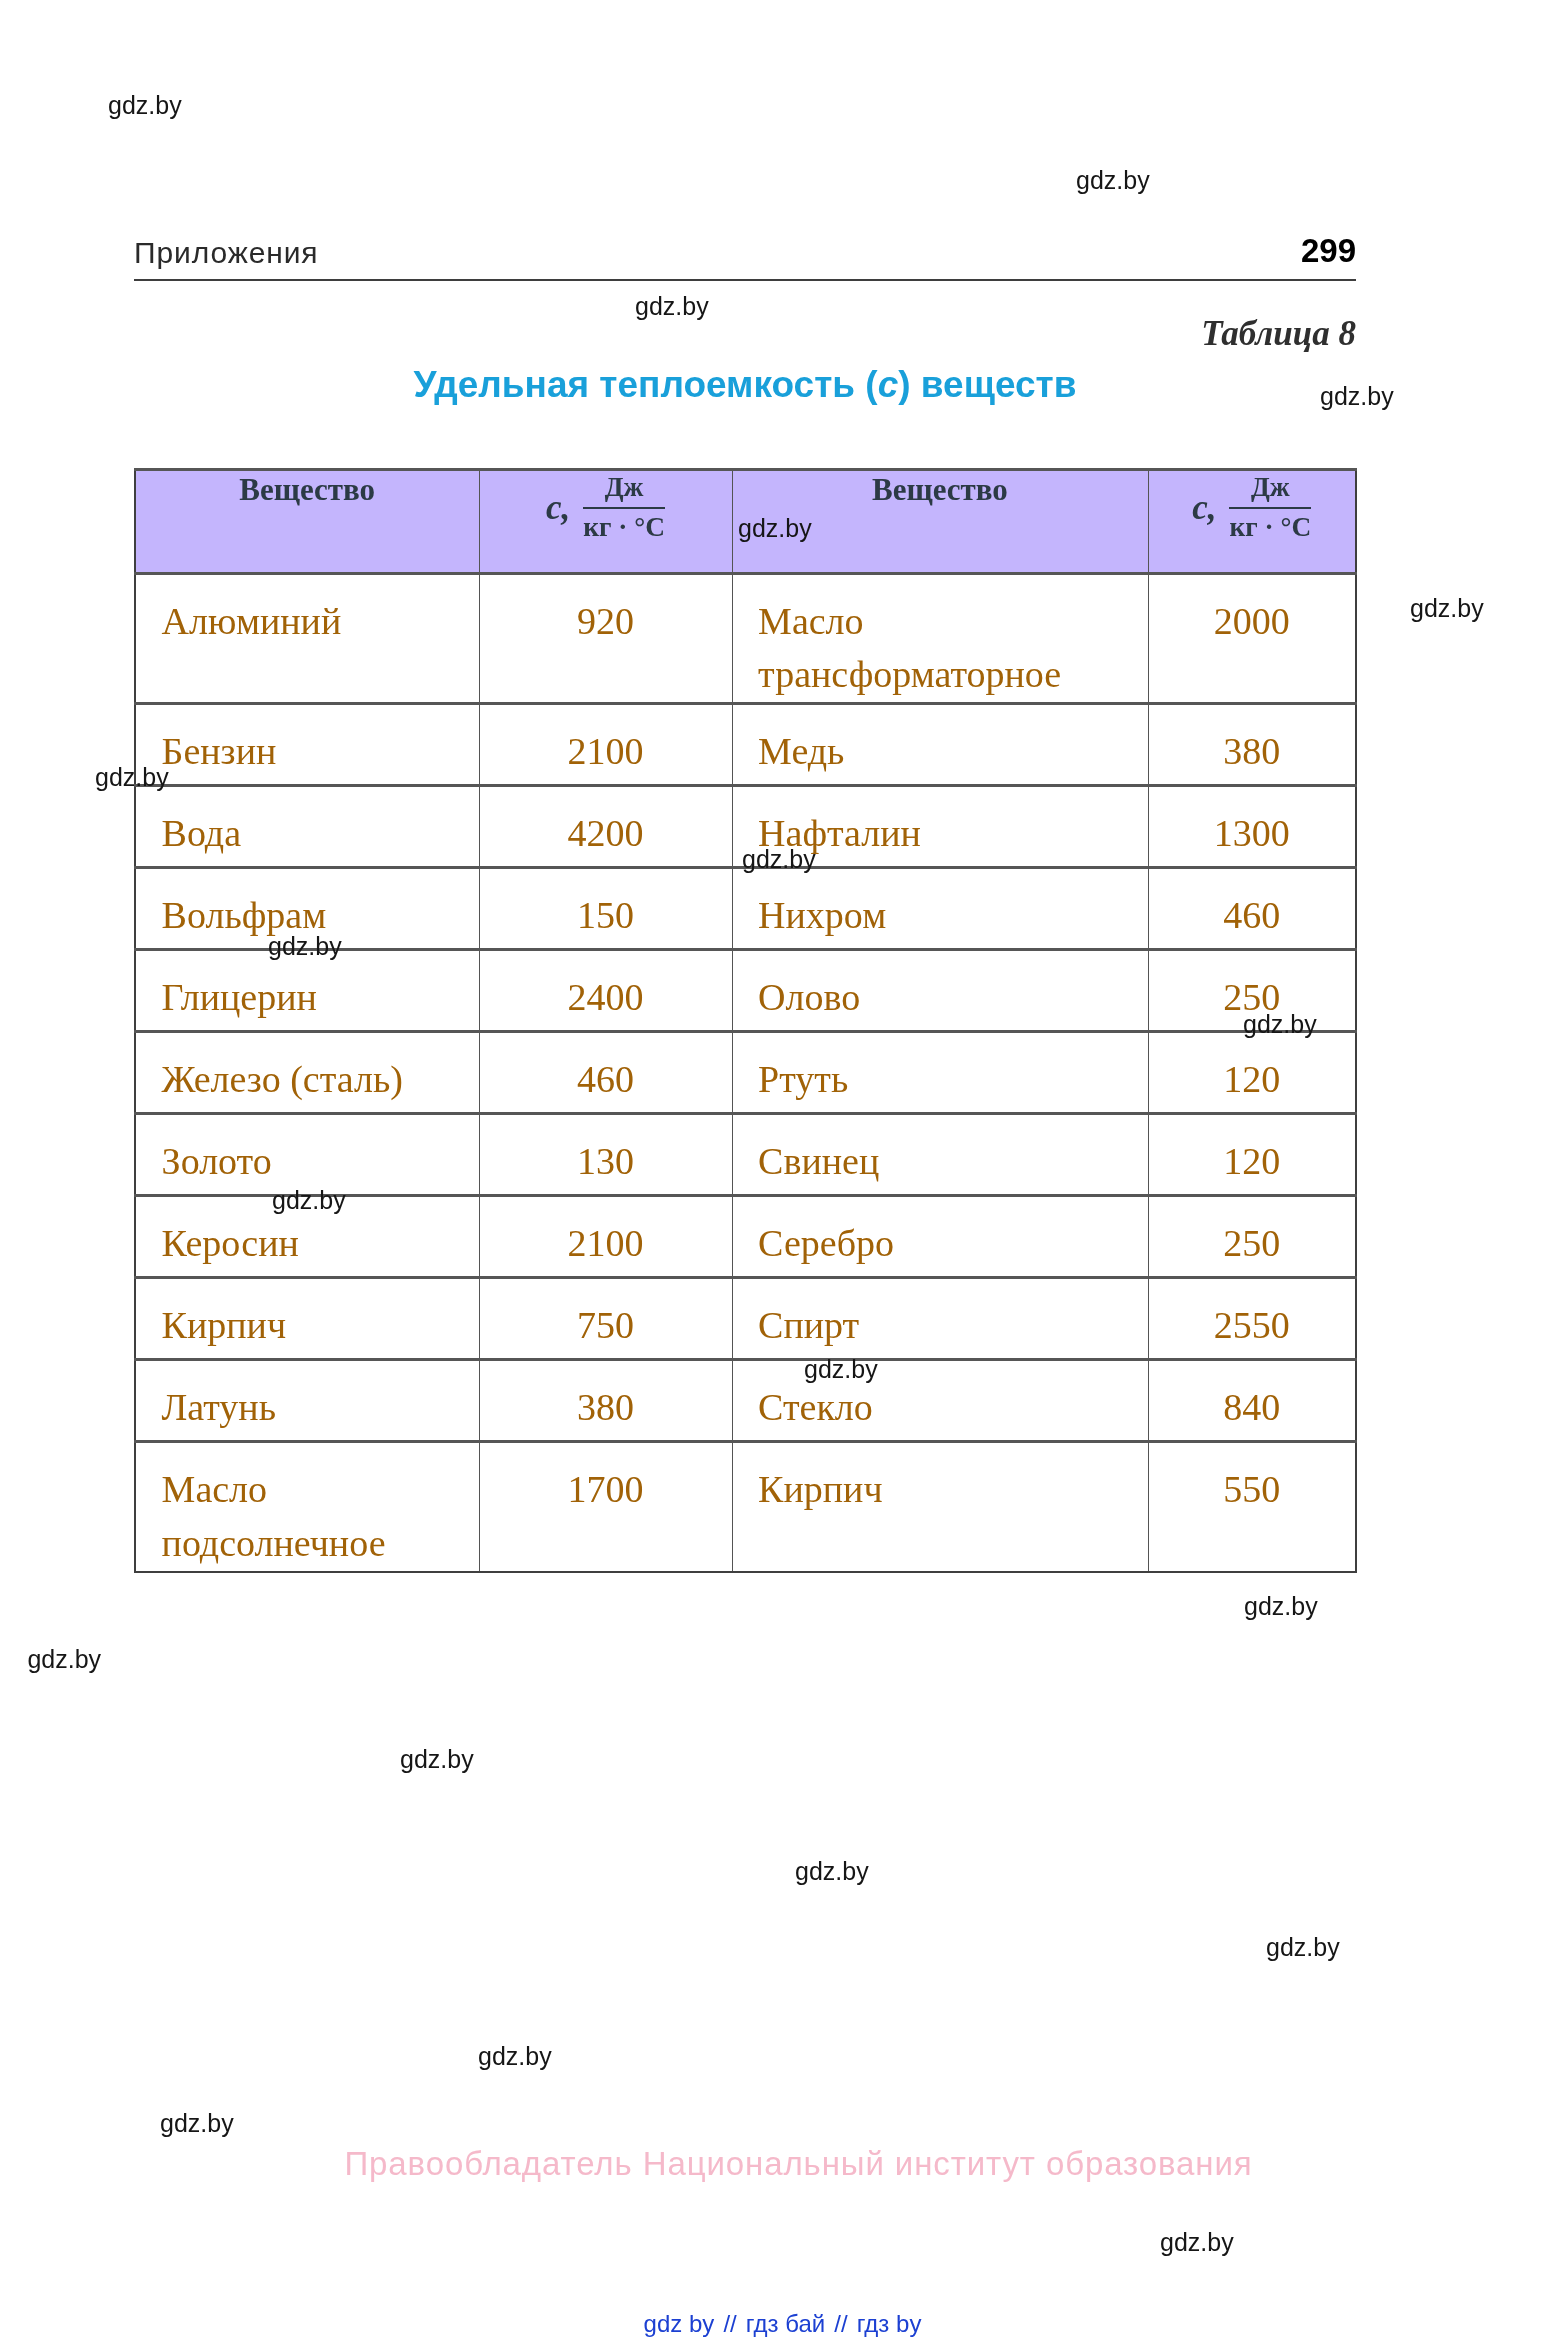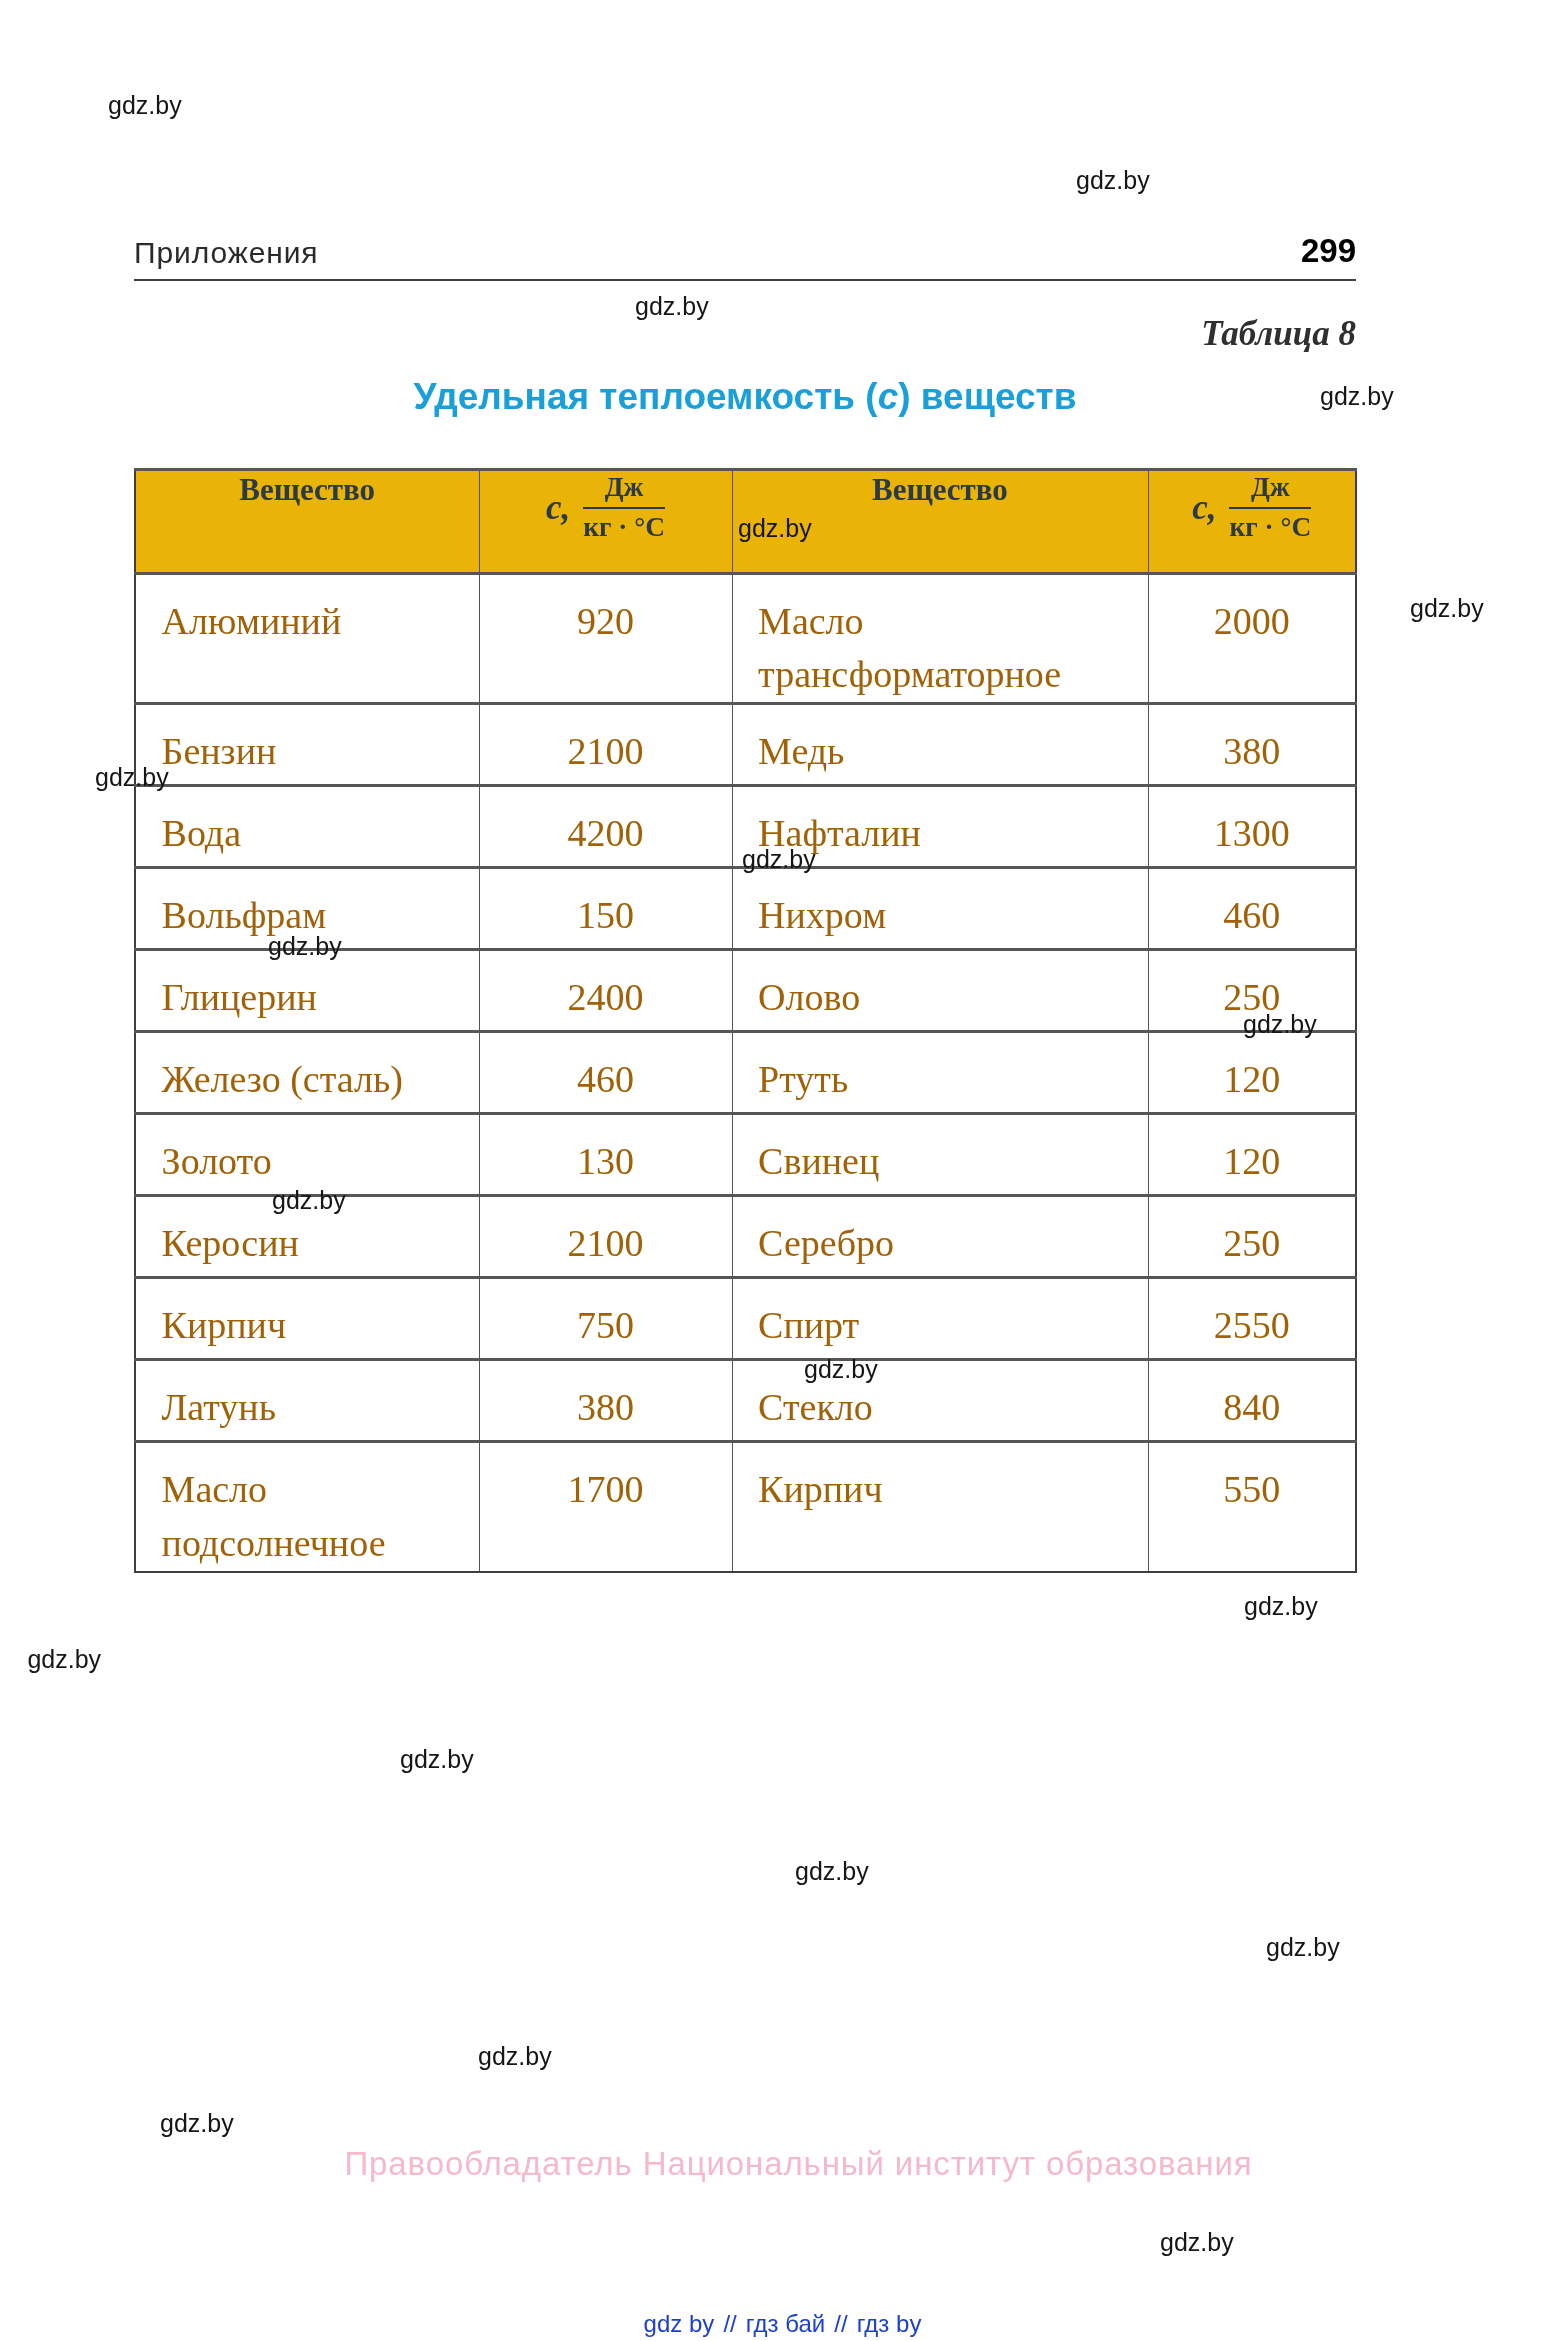--- a/index.html
+++ b/index.html
@@ -19,31 +19,31 @@
            justify-content:space-between;align-items:flex-end;
            border-bottom:2.7px solid #3e3e3e;padding-bottom:9.1px;}
   .runhead .left{font-size:30px;color:#2a2a2a;letter-spacing:0.9px;}
   .runhead .pageno{font-size:33px;font-weight:bold;color:#000000;}
 
   
   .tabcap{position:absolute;top:314px;right:209px;font-family:"Liberation Serif",serif;
           font-style:italic;font-weight:bold;font-size:35px;color:#2f2f2f;}
 
   
-  .title{position:absolute;top:376px;left:134px;width:1222px;text-align:center;
+  .title{position:absolute;top:364px;left:134px;width:1222px;text-align:center;
          font-size:37px;font-weight:bold;color:#19a0da;}
   .title .var{font-style:italic;}
 
   
   table.heat{position:absolute;left:134px;top:468px;width:1222px;border-collapse:collapse;
              table-layout:fixed;background:#ffffff;z-index:2;}
   table.heat td,table.heat th{border:1.8px solid #545454;vertical-align:top;}
   table.heat tr{border-top:3.7px solid #565656;}
   table.heat{border:2.7px solid #3f3f3f;}
-  thead th{background:#eab308;height:99px;vertical-align:middle;
+  thead th{background:#c4b5fd;height:99px;vertical-align:middle;
            font-family:"Liberation Serif",serif;color:#2c3a45;}
   th.sub{font-size:31px;font-weight:600;}
   .frac-wrap{display:inline-flex;align-items:center;gap:12.8px;}
   .c-sym{font-style:italic;font-size:35px;font-weight:600;font-family:"Liberation Serif",serif;}
   .frac{display:inline-block;text-align:center;font-weight:700;font-size:27.4px;
         font-family:"Liberation Serif",serif;}
   .frac .num{display:block;border-bottom:2.7px solid #2c3a45;padding:0 9.1px 3.7px 9.1px;}
   .frac .den{display:block;padding-top:3.7px;}
 
   tbody td{font-family:"Liberation Serif",serif;font-size:38px;color:#a16207;

